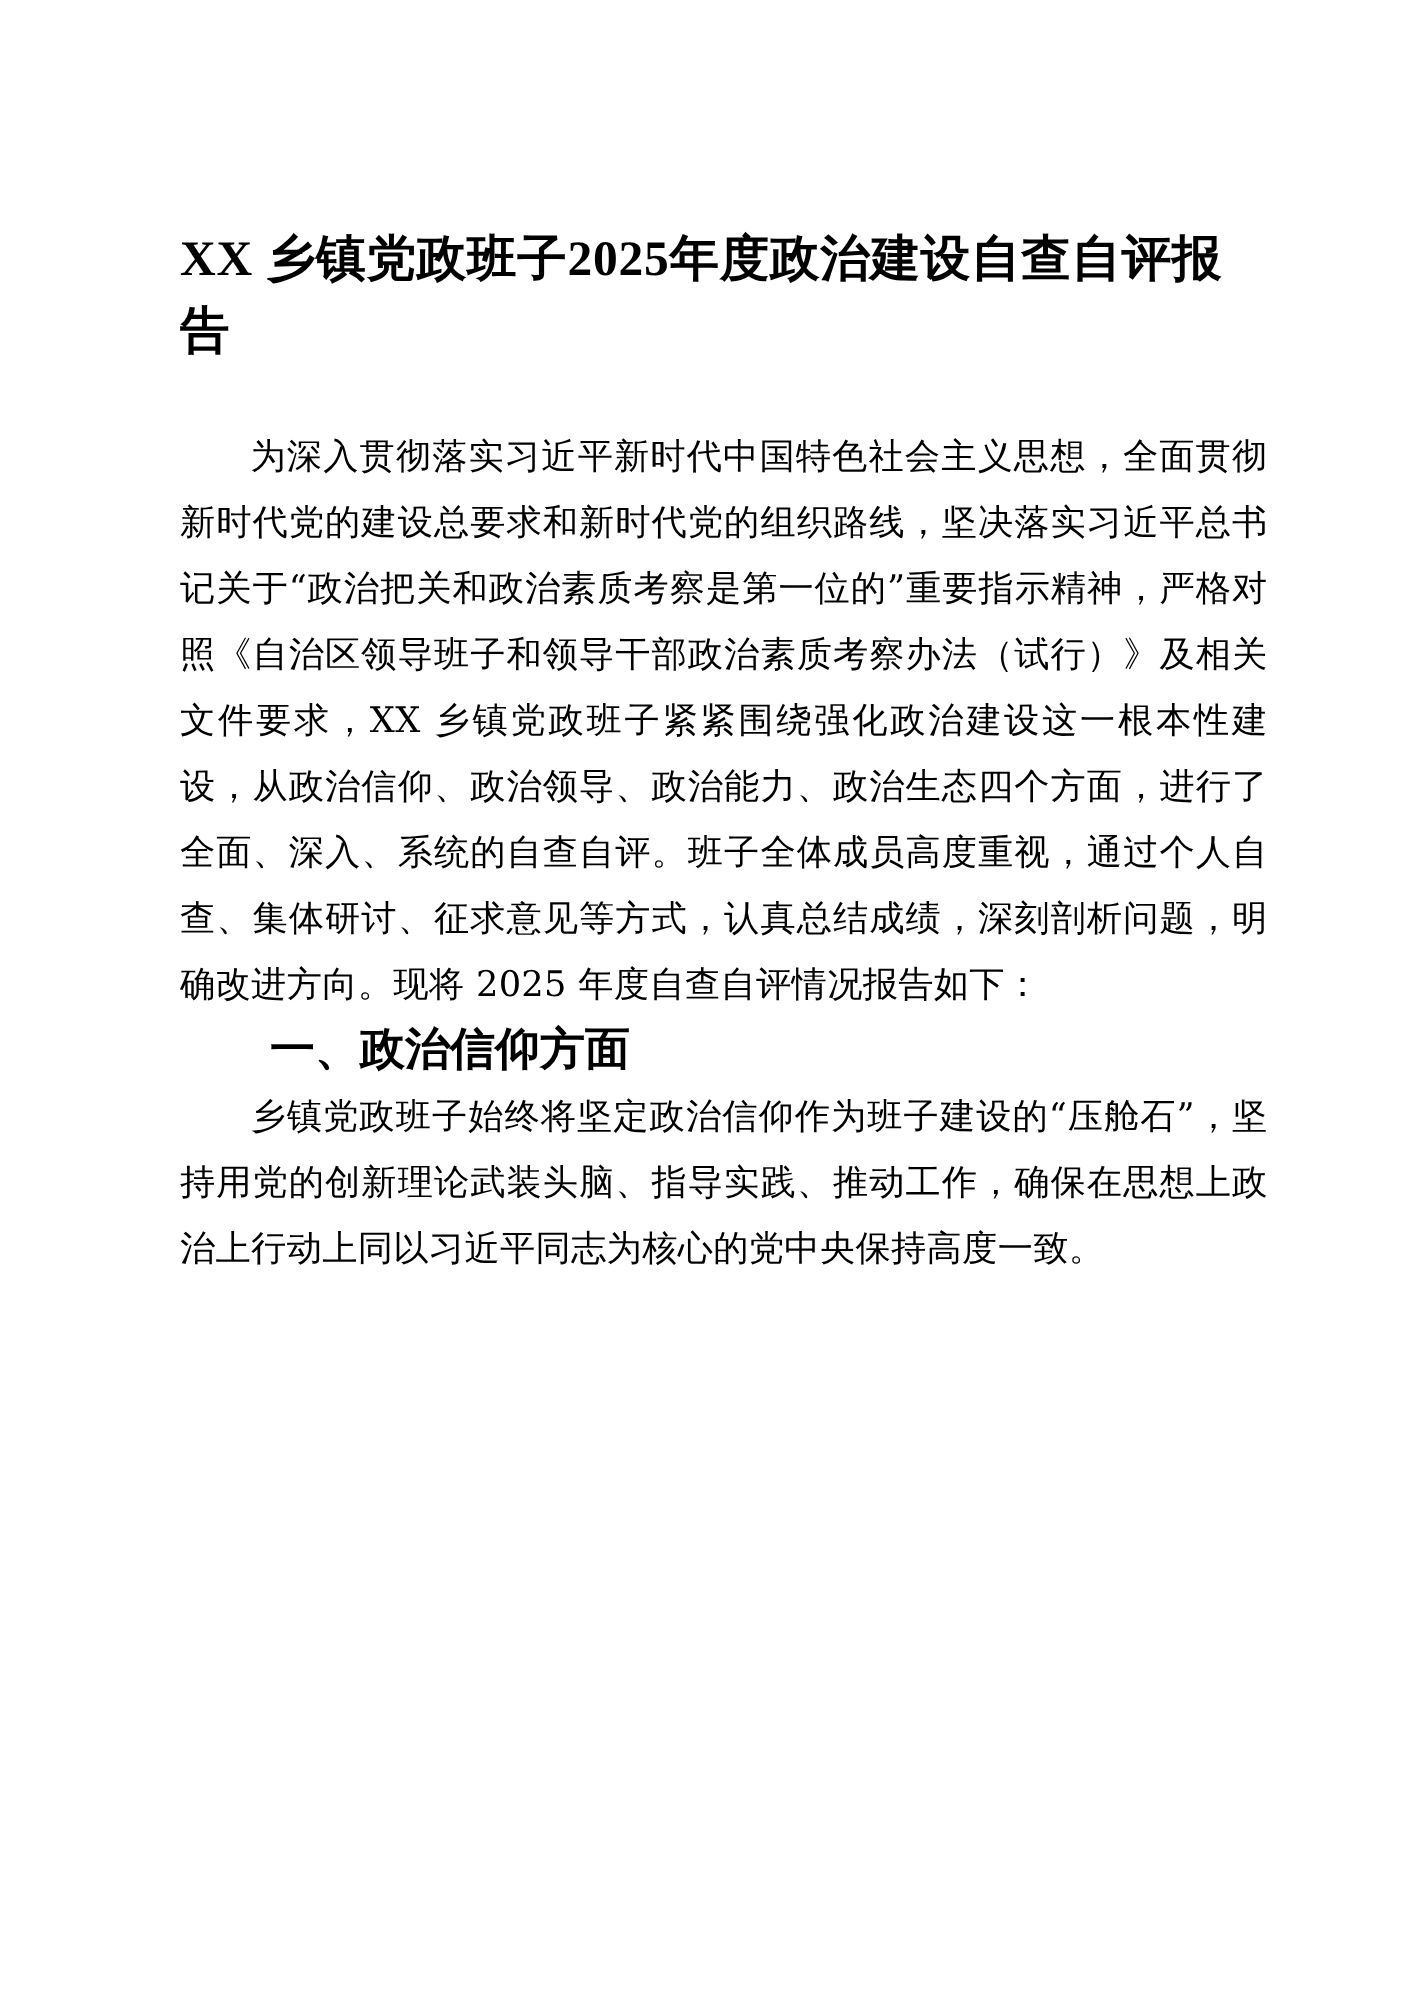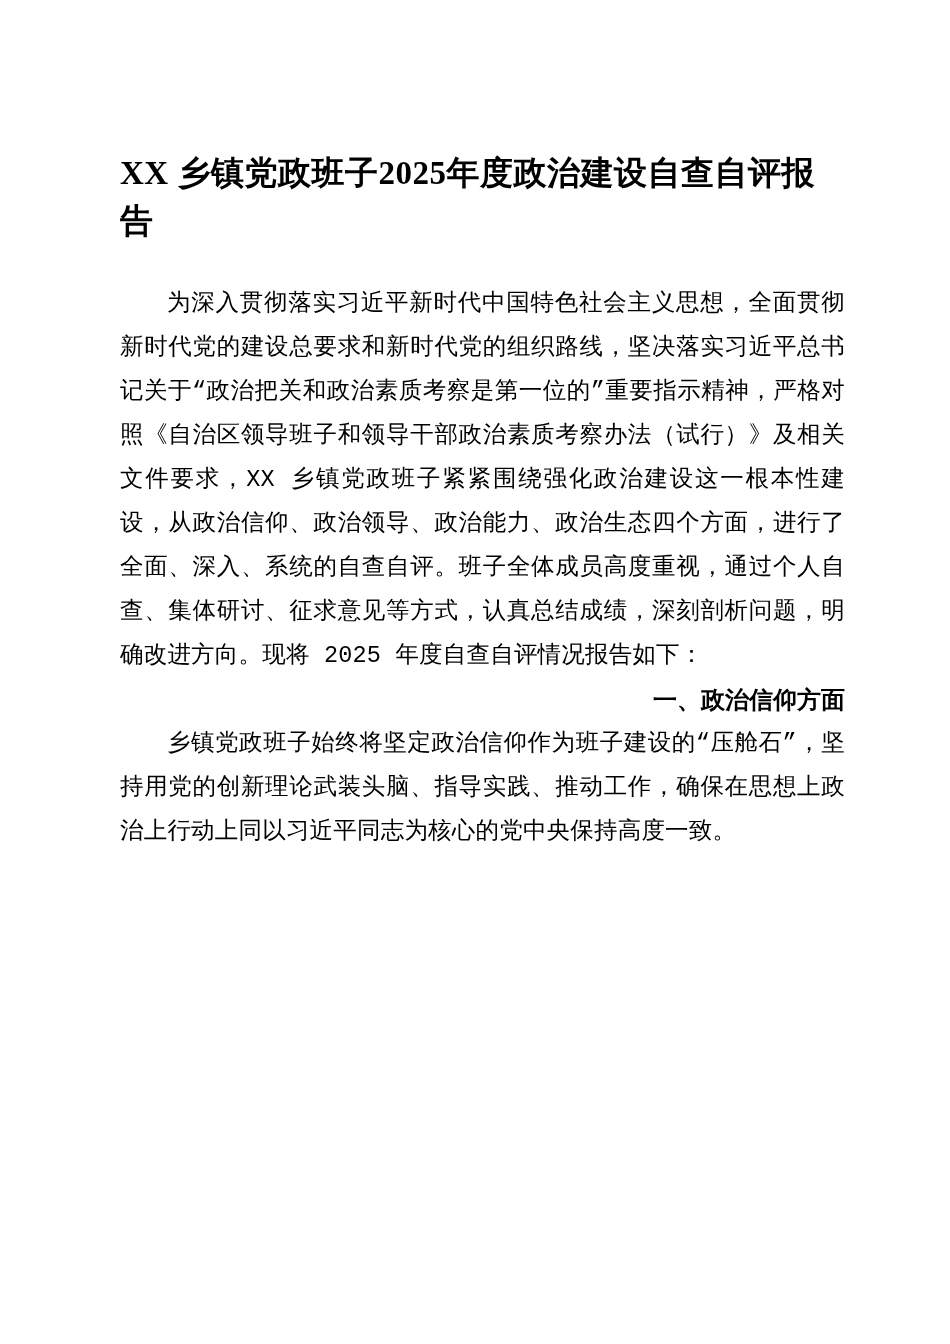--- a/index.html
+++ b/index.html
@@ -34,30 +34,28 @@
     font-family: "DejaVu Serif", "Liberation Serif", serif;
     font-size: 23.5px;
     line-height: 44px;
     text-align: justify;
     text-justify: inter-ideograph;
     margin: 0;
     letter-spacing: 0.2px;
   }
   .indent {
     text-indent: 2em;
-    font-family: Liberation Mono, monospace;
   }
   .heading {
     font-family: "DejaVu Serif", "Liberation Serif", serif;
-    font-size: 24px;
+    font-size: 30px;
     line-height: 44px;
     font-weight: bold;
     text-indent: 2em;
     margin: 0;
-    text-align: right;
   }
   .lead {
     font-weight: bold;
   }
 </style>
 </head>
 <body>
 
 <div class="page">
 

